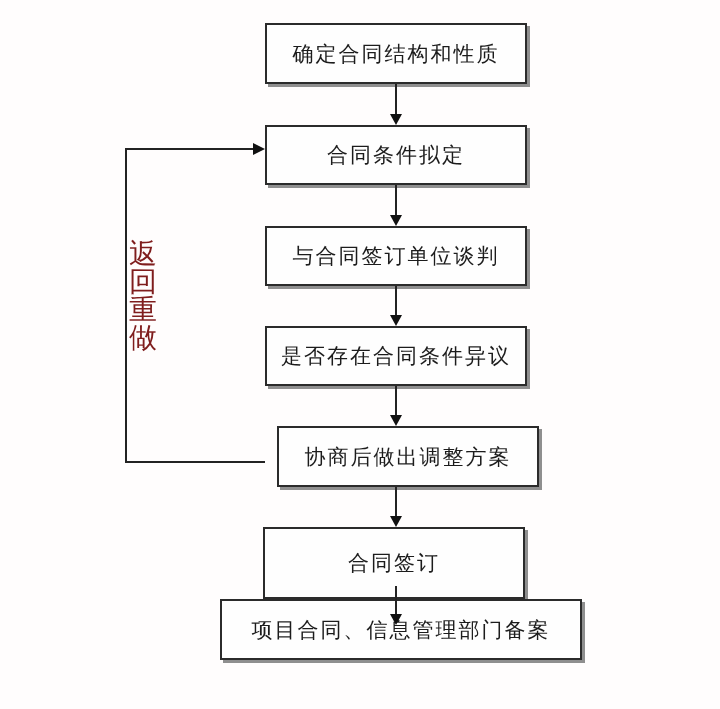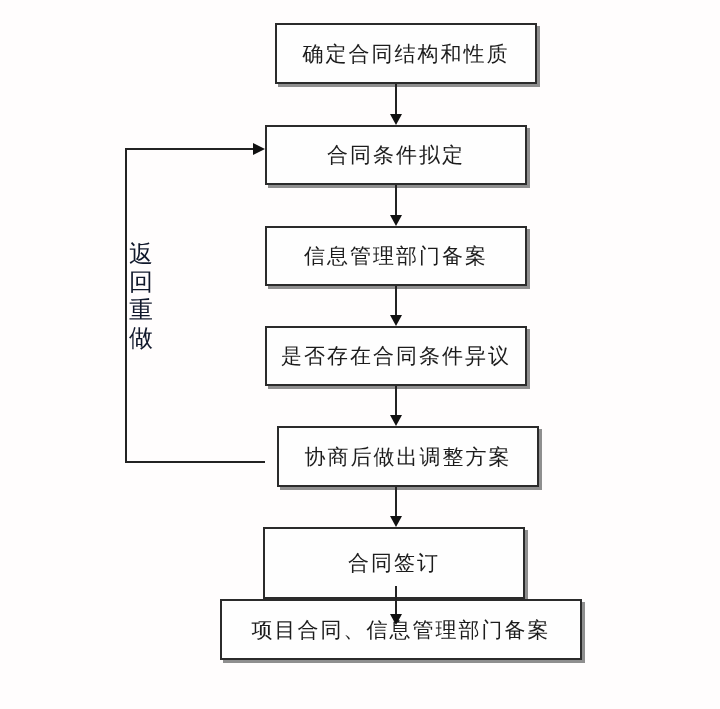--- a/index.html
+++ b/index.html
@@ -23,21 +23,21 @@
     box-shadow: 3px 3px 0 #8f8f8f;
     display: flex;
     align-items: center;
     justify-content: center;
     font-size: 21px;
     color: #1c1c1c;
     letter-spacing: 2px;
     text-align: center;
     white-space: nowrap;
   }
-  .node-1 { left: 275px; top: 23px;  width: 262px; height: 61px; }
+  .node-1 { left: 265px; top: 23px;  width: 262px; height: 61px; }
   .node-2 { left: 265px; top: 125px; width: 262px; height: 60px; text-align: right; }
   .node-3 { left: 265px; top: 226px; width: 262px; height: 60px; }
   .node-4 { left: 265px; top: 326px; width: 262px; height: 60px; }
   .node-5 { left: 265px; top: 426px; width: 262px; height: 61px; margin-left: 12px; }
   .node-6 { left: 263px; top: 527px; width: 262px; height: 72px; }
   .node-7 { left: 220px; top: 599px; width: 362px; height: 61px; }
 
   .line {
     position: absolute;
     background: #232323;
@@ -79,36 +79,36 @@
     height: 0;
     border-top: 6px solid transparent;
     border-bottom: 6px solid transparent;
     border-left: 12px solid #111111;
   }
   .fb-label {
     position: absolute;
     left: 129px;
     top: 240px;
     width: 23px;
-    font-size: 24px;
+    font-size: 28px;
     line-height: 28px;
-    color: #0f172a;
+    color: #7f1d1d;
     word-break: break-all;
     text-align: center;
     letter-spacing: 0;
   }
 </style>
 </head>
 <body>
 
 <div class="canvas">
 
   <div class="node node-1">确定合同结构和性质</div>
   <div class="node node-2">合同条件拟定</div>
-  <div class="node node-3">信息管理部门备案</div>
+  <div class="node node-3">与合同签订单位谈判</div>
   <div class="node node-4">是否存在合同条件异议</div>
   <div class="node node-5">协商后做出调整方案</div>
   <div class="node node-6">合同签订</div>
   <div class="node node-7">项目合同、信息管理部门备案</div>
 
   <div class="varrow v1"></div>
   <div class="varrow v2"></div>
   <div class="varrow v3"></div>
   <div class="varrow v4"></div>
   <div class="varrow v5"></div>

